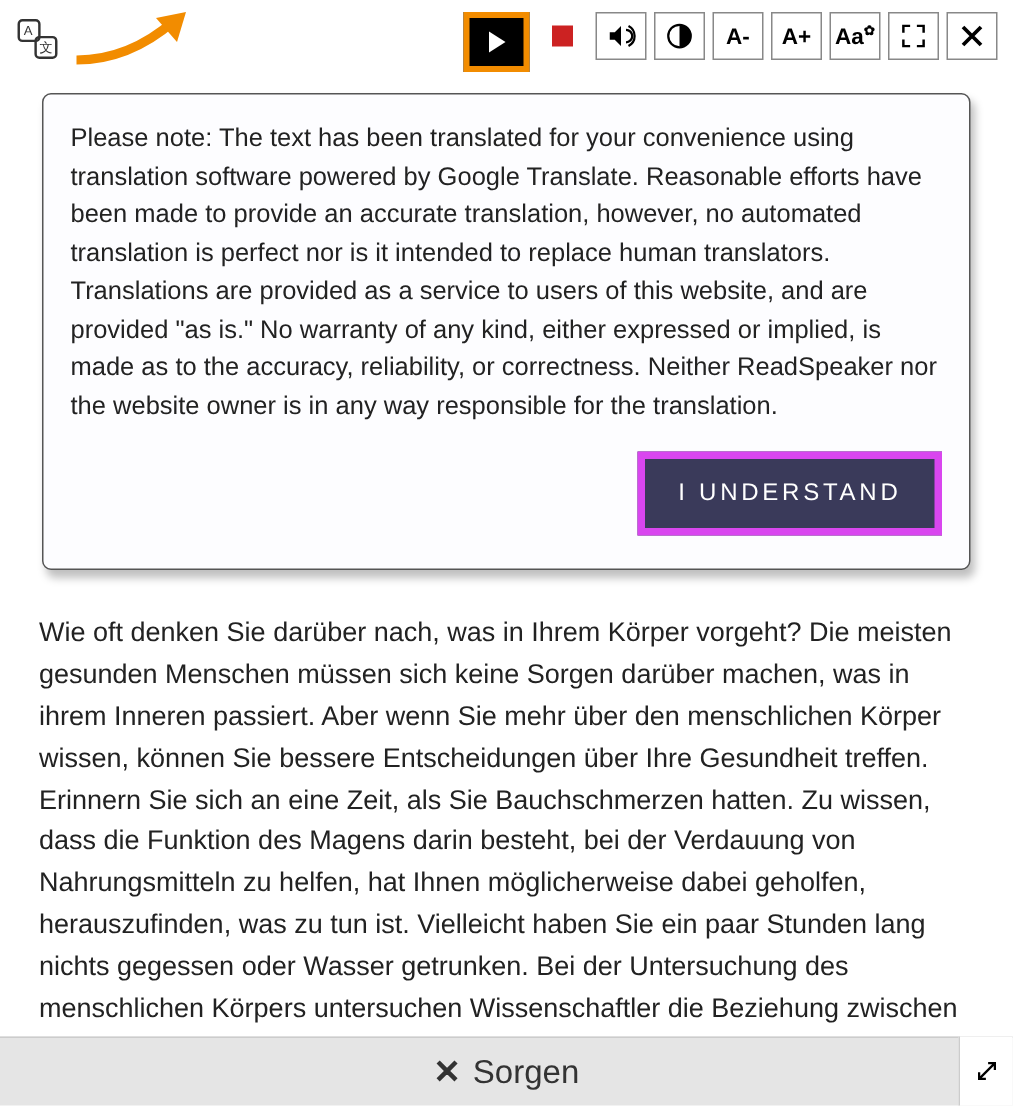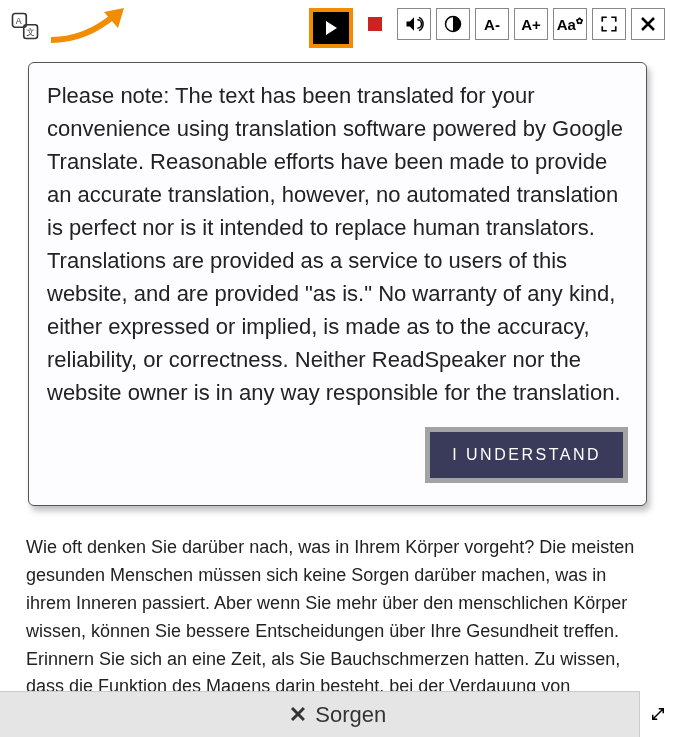--- a/index.html
+++ b/index.html
@@ -73,33 +73,33 @@
     .disclaimer-box {
       border: 1px solid #555;
       border-radius: 6px;
       padding: 16px 18px 22px 18px;
       background: #fdfdff;
       box-shadow: 3px 5px 6px rgba(0,0,0,0.25);
       margin: 8px 8px 28px 8px;
       position: relative;
     }
     .disclaimer-text {
-      font-size: 22px;
+      font-size: 17px;
       line-height: 1.5;
       color: #222;
     }
     .understand-wrap {
       display: flex;
       justify-content: flex-end;
       margin-top: 18px;
     }
     .understand-btn {
       background: #3a3a5a;
       color: #fff;
-      border: 5px solid #a3a3a3;
+      border: 5px solid #d946ef;
       padding: 14px 22px;
       font-size: 16px;
       letter-spacing: 2.5px;
       cursor: pointer;
       font-family: inherit;
     }
     .body-text {
       font-size: 18px;
       line-height: 1.55;
       color: #222;

